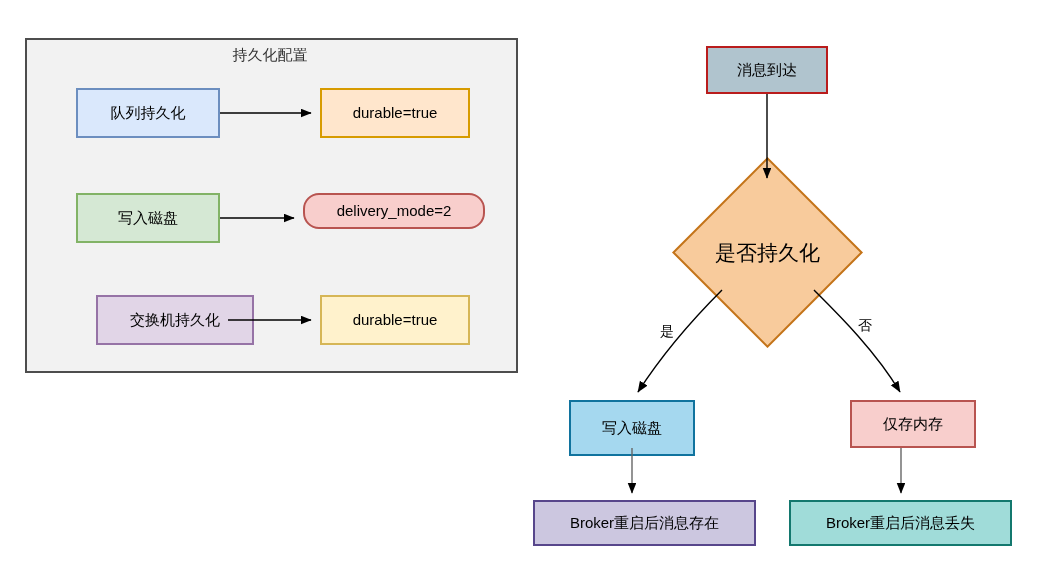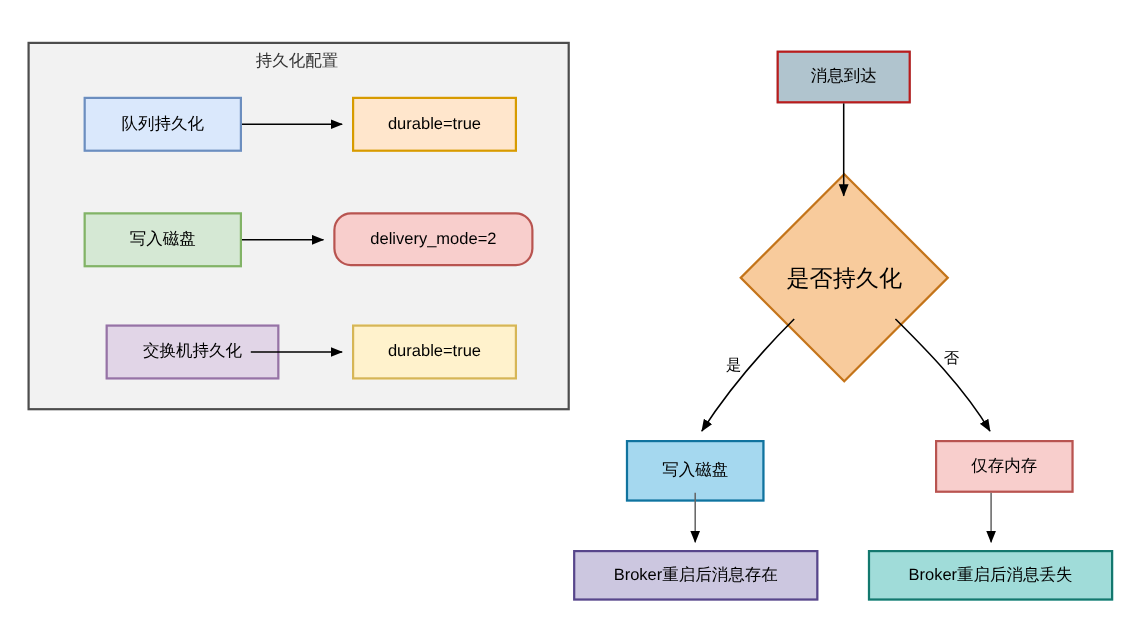--- a/index.html
+++ b/index.html
@@ -63,21 +63,21 @@
   }
   
   .fill-blue    { background: #dae8fc; border: 2px solid #6c8ebf; }
   .fill-orange  { background: #ffe6cc; border: 2px solid #d79b00; }
   .fill-green   { background: #d5e8d4; border: 2px solid #82b366; }
   .fill-red     { background: #f8cecc; border: 2px solid #b85450; }
   .fill-purple  { background: #e1d5e7; border: 2px solid #9673a6; margin-left: 26px; }
   .fill-yellow  { background: #fff2cc; border: 2px solid #d6b656; }
   .fill-slate   { background: #b0c4ce; border: 2px solid #b91c1c; }
   .fill-lightblue { background: #a5d8ef; border: 2px solid #10739e; }
-  .fill-lavender{ background: #ccc7e0; border: 2px solid #57468b; }
+  .fill-lavender{ background: #ccc7e0; border: 2px solid #57468b; margin-left: 12px; }
   .fill-teal    { background: #a0dcd9; border: 2px solid #13786e; }
   .diamond-wrap {
     position: absolute;
   }
   .diamond-shape {
     position: absolute;
     left: 0; top: 0;
     width: 100%; height: 100%;
     background: #f8cb9c;
     border: 2px solid #c3741a;
@@ -104,21 +104,21 @@
   <div class="group-panel" style="left:25px; top:38px; width:493px; height:335px;"></div>
 
   <div class="group-title" style="left:170px; top:46px; width:200px;">持久化配置</div>
 
   <div class="node fill-blue" style="left:76px; top:88px; width:144px; height:50px;">队列持久化</div>
 
   <div class="node fill-orange" style="left:320px; top:88px; width:150px; height:50px;">durable=true</div>
 
   <div class="node fill-green" style="left:76px; top:193px; width:144px; height:50px;">写入磁盘</div>
 
-  <div class="node fill-red" style="left:303px; top:193px; width:182px; height:49px;border-radius:16px;">delivery_mode=2</div>
+  <div class="node fill-red" style="left:303px; top:193px; width:182px; height:36px;border-radius:16px;">delivery_mode=2</div>
 
   <div class="node fill-purple" style="left:70px; top:295px; width:158px; height:50px;">交换机持久化</div>
 
   <div class="node fill-yellow" style="left:320px; top:295px; width:150px; height:50px;">durable=true</div>
 
   <div class="node fill-slate" style="left:706px; top:46px; width:122px; height:48px; font-size:15px;">消息到达</div>
 
   <div class="diamond-wrap" style="left:700px; top:185px; width:135px; height:135px;">
     <div class="diamond-shape"></div>
     <div class="diamond-label">是否持久化</div>

